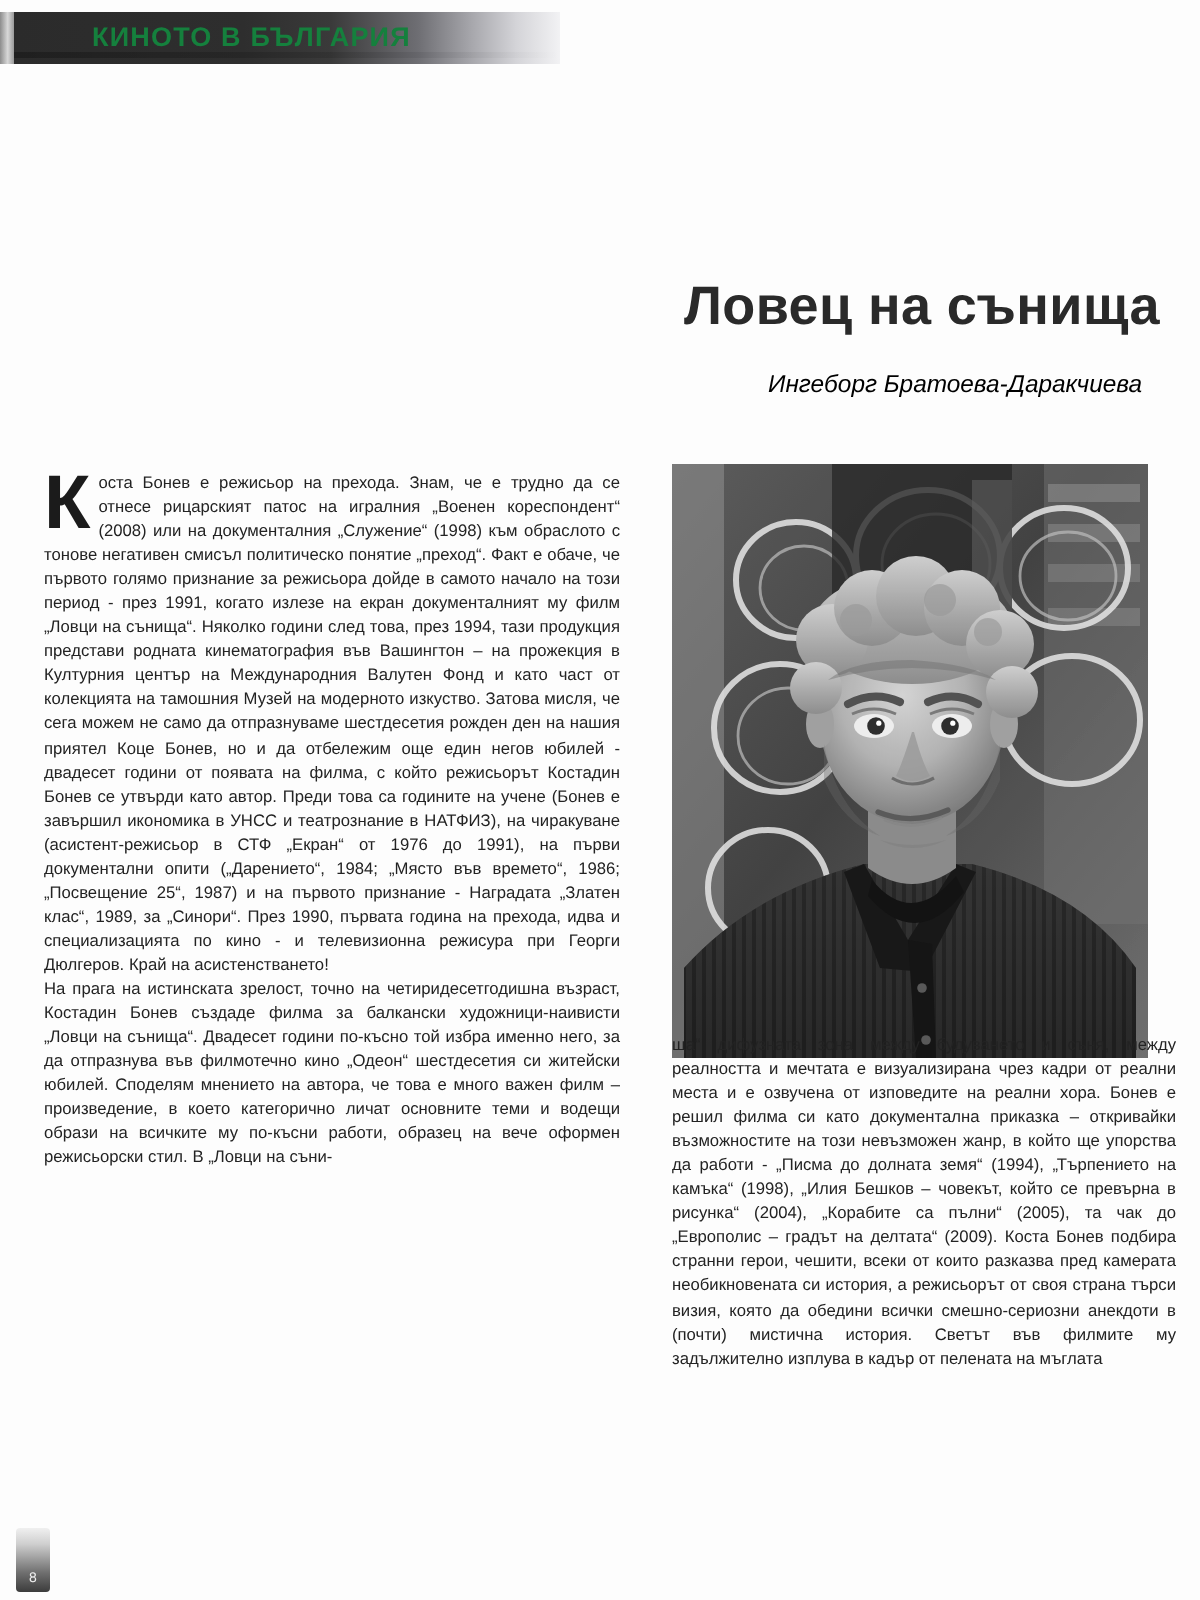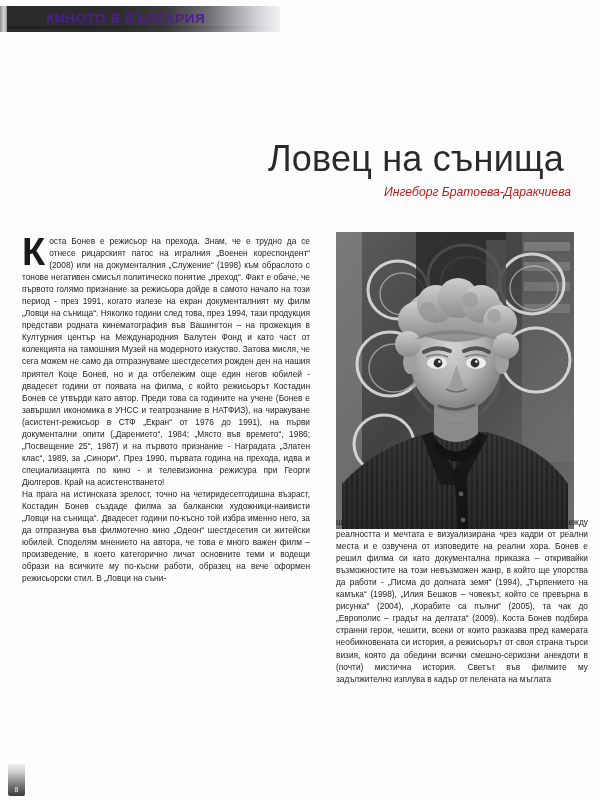--- a/index.html
+++ b/index.html
@@ -25,47 +25,47 @@
     background:linear-gradient(90deg,#8d8d8d 0%,#d8d8d8 55%,#9a9a9a 100%);
   }
   .banner-bar{
     position:absolute;left:7px;top:0;right:0;height:26px;
     background:linear-gradient(90deg,
         #2b2b2b 0%, #2e2e2e 42%, #3a3a3a 58%,
         #6e6e73 74%, #a8a8ad 84%, #d4d4d8 92%, #f2f2f4 100%);
   }
   .banner-text{
     position:absolute;left:46px;top:0;height:26px;line-height:26px;
-    color:#4c1d95;
+    color:#15803d;
     font-size:13.5px;
     font-weight:bold;
     letter-spacing:0.6px;
     white-space:nowrap;
   }
   .banner-shadow{
     position:absolute;left:7px;top:26px;width:273px;height:3px;
     background:linear-gradient(90deg,rgba(0,0,0,.28),rgba(0,0,0,0));
   }
 
   
   .title{
-    position:absolute;right:36px;top:138px;
+    position:absolute;right:20px;top:138px;
     text-align:right;
-    font-size:36px;
-    font-weight:normal;
+    font-size:27px;
+    font-weight:bold;
     color:#2a2a2a;
     letter-spacing:0.2px;
     white-space:nowrap;
   }
   .byline{
     position:absolute;right:29px;top:185px;
     text-align:right;
     font-size:12.2px;
     font-style:italic;
-    color:#b91c1c;
+    color:#000000;
     white-space:nowrap;
   }
 
   
   .photo{
     position:absolute;left:336px;top:232px;width:238px;height:297px;
     overflow:hidden;
     background:#4a4a4a;
     filter:grayscale(100%) contrast(1.02);
   }

